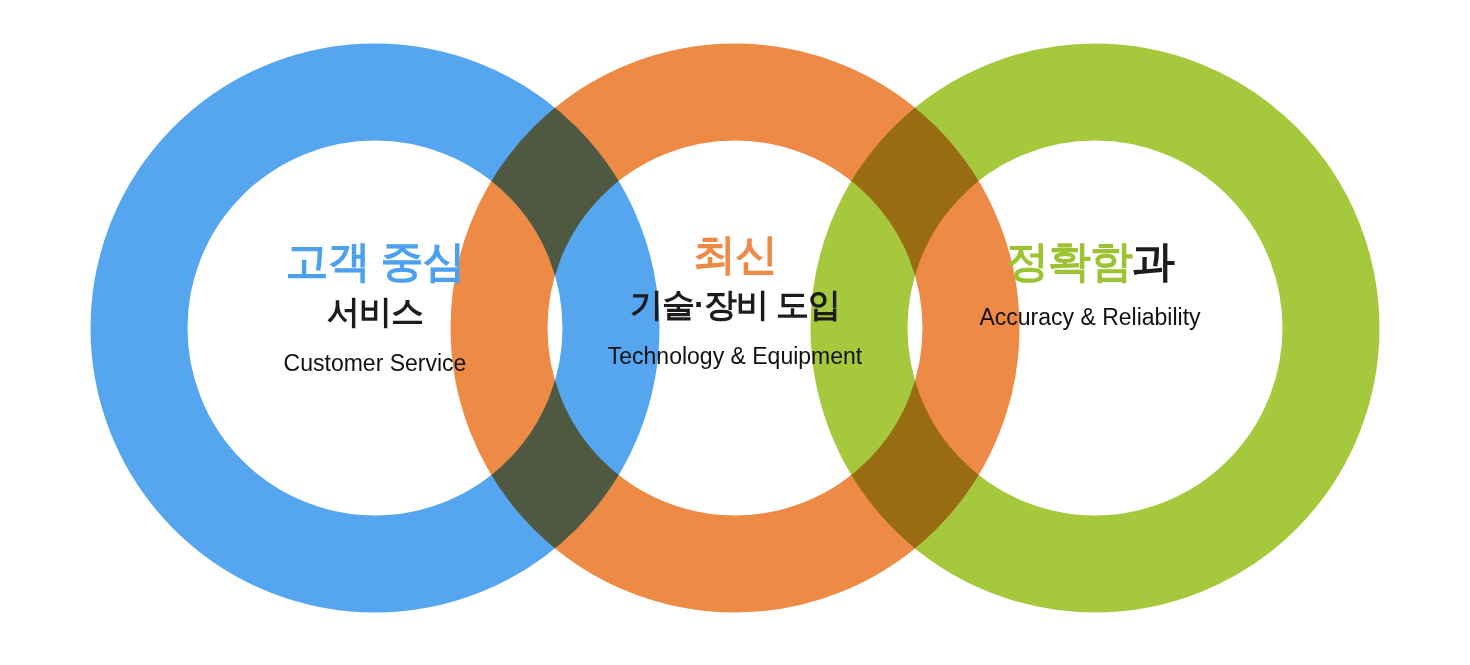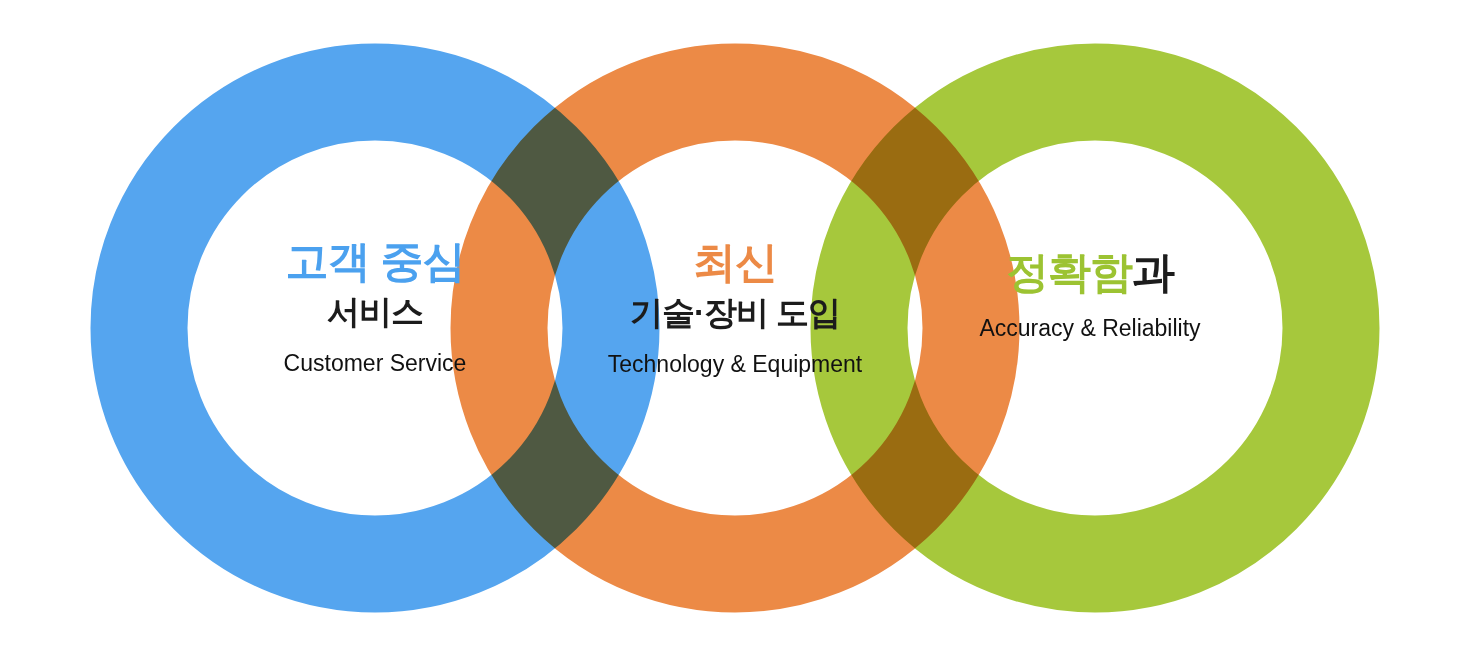--- a/index.html
+++ b/index.html
@@ -20,22 +20,22 @@
   }
   .label .line2{
     font-size:33px;font-weight:600;color:#1c1c1c;
     letter-spacing:-1px;line-height:1.2;margin-top:6px;white-space:nowrap;
   }
   .label .english{
     font-size:23px;font-weight:500;color:#111111;
     margin-top:18px;white-space:nowrap;letter-spacing:0;
   }
   .label-1{left:165px;top:237px;}
-  .label-2{left:525px;top:238px;}
-  .label-3{left:880px;top:248px;}
+  .label-2{left:525px;top:230px;}
+  .label-3{left:880px;top:237px;}
 </style>
 </head>
 <body>
 
 <div class="canvas">
 
   <svg class="rings-svg" viewBox="0 0 1470 665" aria-hidden="true">
     <circle fill="none" cx="375" cy="328" r="236" stroke="#55a5ef" stroke-width="97"></circle>
     <circle fill="none" cx="735" cy="328" r="236" stroke="#ec8a46" stroke-width="97"></circle>
     <circle fill="none" cx="1095" cy="328" r="236" stroke="#a6c83c" stroke-width="97"></circle>

